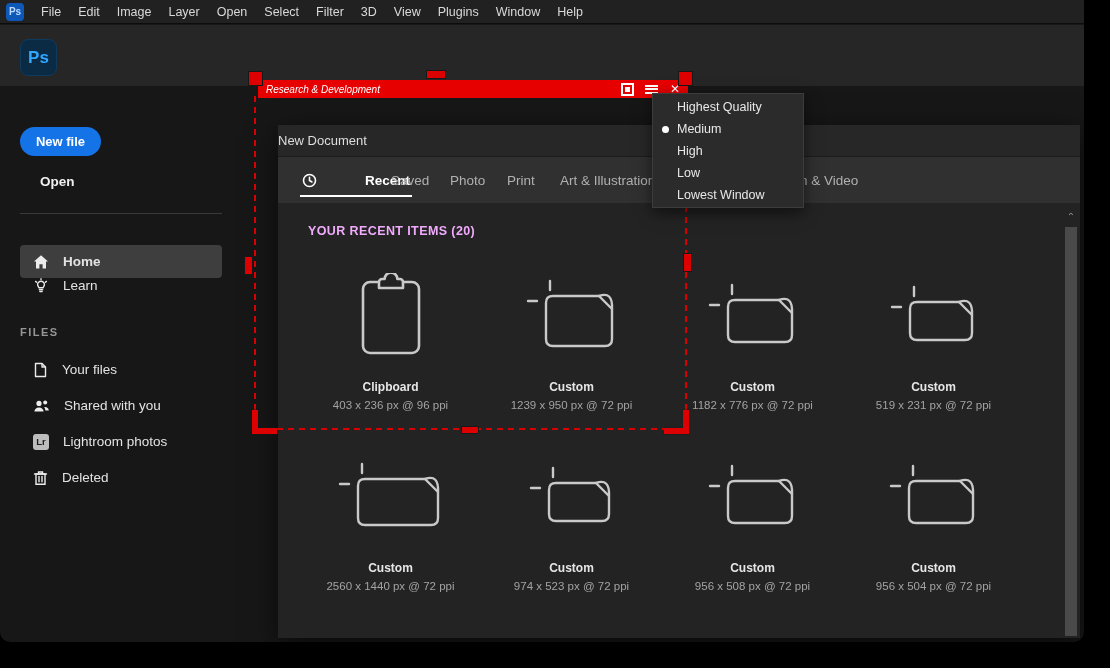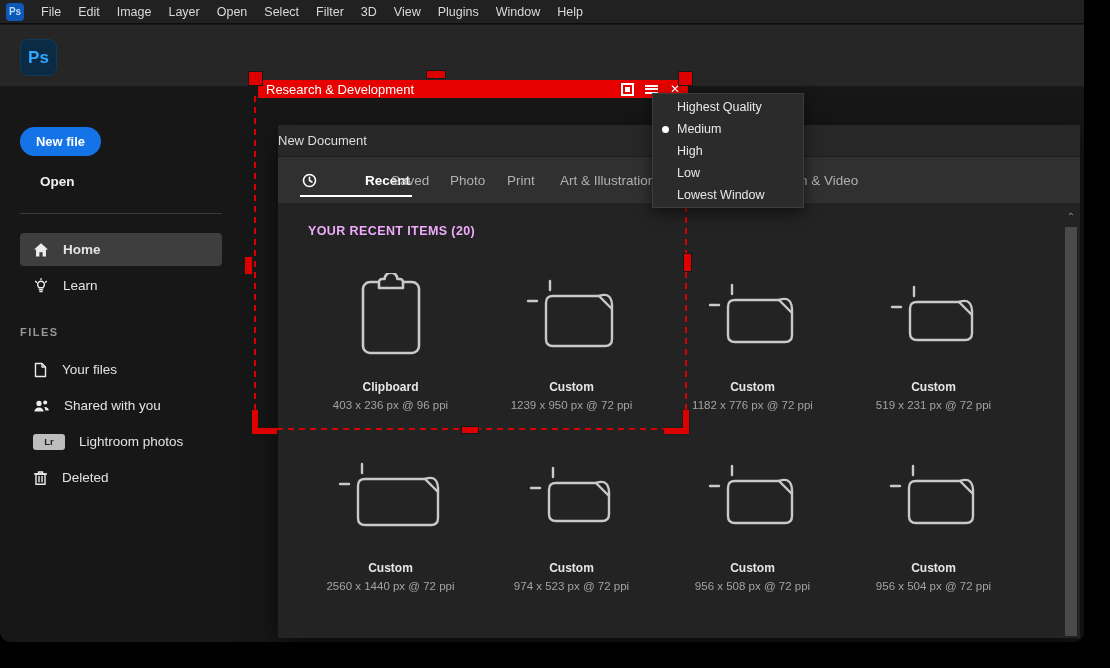--- a/index.html
+++ b/index.html
@@ -25,24 +25,24 @@
 
   
   .sidebar { position:absolute; left:0; top:86px; width:242px; bottom:0; }
   .btn-newfile { position:absolute; left:20px; top:41px; width:81px; height:29px; border-radius:15px;
     background:#1473e6; color:#fff; font-size:13px; font-weight:bold; border:none;
     display:flex; align-items:center; justify-content:center; cursor:pointer; }
   .open-label { position:absolute; left:40px; top:88px; color:#f0f0f0; font-size:13.5px; font-weight:bold; cursor:pointer; }
   .sb-divider { position:absolute; left:20px; top:127px; width:202px; height:1px; background:#3a3a3a; }
   .nav-item { position:absolute; left:20px; width:202px; height:33px; border-radius:4px;
     display:flex; align-items:center; gap:14px; padding-left:13px; color:#e3e3e3; font-size:13.5px; cursor:pointer; }
-  .nav-item.active { background:#3e3e3e; font-weight:bold; }
+  .nav-item.active { background:#3e3e3e; font-weight:bold;margin-top:12px; }
   .nav-item svg { flex:0 0 auto; }
   .files-header { position:absolute; left:20px; top:240px; color:#969696; font-size:11px; letter-spacing:1.5px; font-weight:bold; }
-  .lr-badge { width:32px; height:16px; border-radius:3px; background:#bdbdbd; color:#1d1d1d;
+  .lr-badge { width:16px; height:16px; border-radius:3px; background:#bdbdbd; color:#1d1d1d;
     font-size:9.5px; font-weight:bold; display:flex; align-items:center; justify-content:center; }
 
   
   .dialog { position:absolute; left:278px; top:125px; width:802px; height:513px; background:#232323;
     box-shadow:0 8px 28px rgba(0,0,0,.6); }
   .dlg-header { position:absolute; left:0; top:0; width:100%; height:32px; background:#272727;
     border-bottom:1px solid #1b1b1b; display:flex; align-items:center; 
     color:#dedede; font-size:13px; }
   .tabbar { position:absolute; left:0; top:32px; width:100%; height:46px; background:#303030; }
   .tab { position:absolute; top:0; height:100%; display:inline-flex; align-items:center; gap:8px;
@@ -62,21 +62,21 @@
 
   
   .dlg-scroll { position:absolute; right:2px; top:82px; bottom:2px; width:14px; }
   .dlg-scroll .chev { position:absolute; top:2px; left:0; width:100%; height:16px; color:#8d8d8d;
     font-size:10px; text-align:center; line-height:16px; }
   .dlg-scroll .thumb { position:absolute; top:20px; bottom:0; left:1px; width:12px; background:#4a4a4a; }
 
   
   .cap-titlebar { position:absolute; left:258px; top:80px; width:430px; height:18px; background:#e60000;
     display:flex; align-items:center; padding:0 8px; gap:0; z-index:40; }
-  .cap-title { color:#fff; font-size:13px; flex:1; }
+  .cap-title { color:#fff; font-size:10px; flex:1;font-style:italic; }
   .cap-stop { width:13px; height:13px; border:2px solid #fff; display:flex; align-items:center;
     justify-content:center; margin-right:11px; cursor:pointer; }
   .cap-stop i { display:block; width:5px; height:5px; background:#fff; }
   .cap-menu-icon { width:13px; height:9px; display:flex; flex-direction:column; justify-content:space-between;
     margin-right:12px; cursor:pointer; }
   .cap-menu-icon i { display:block; height:2px; background:#fff; }
   .cap-close { color:#fff; font-size:12px; line-height:12px; cursor:pointer; }
 
   .dash-v { position:absolute; width:2px; top:96px; height:334px; z-index:30;
     background:repeating-linear-gradient(180deg,#d80000 0 6px,transparent 6px 11px); }

